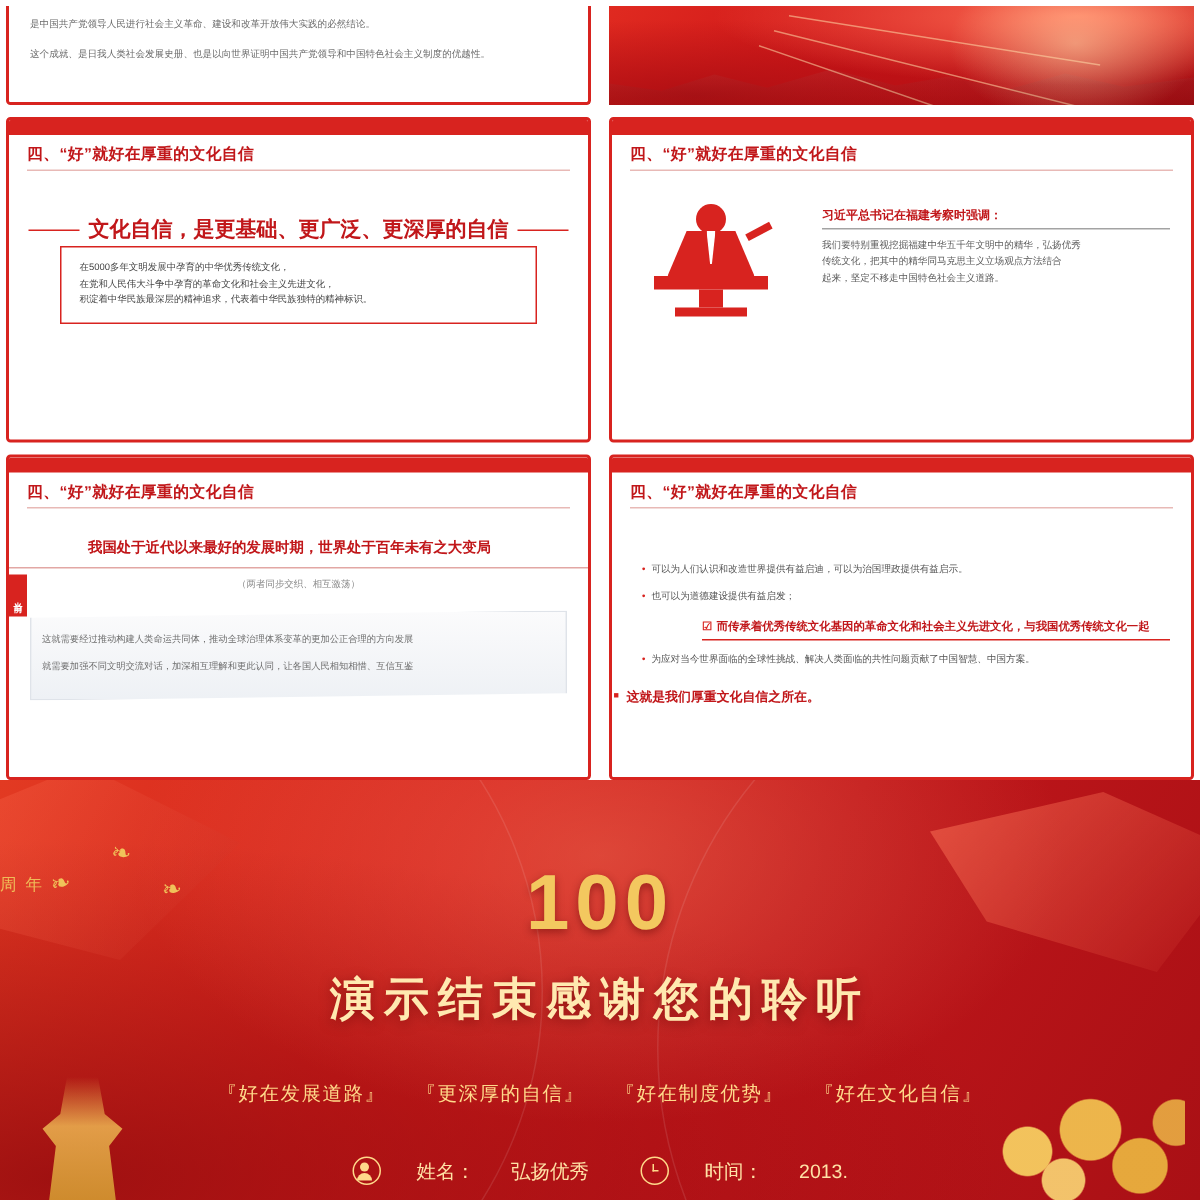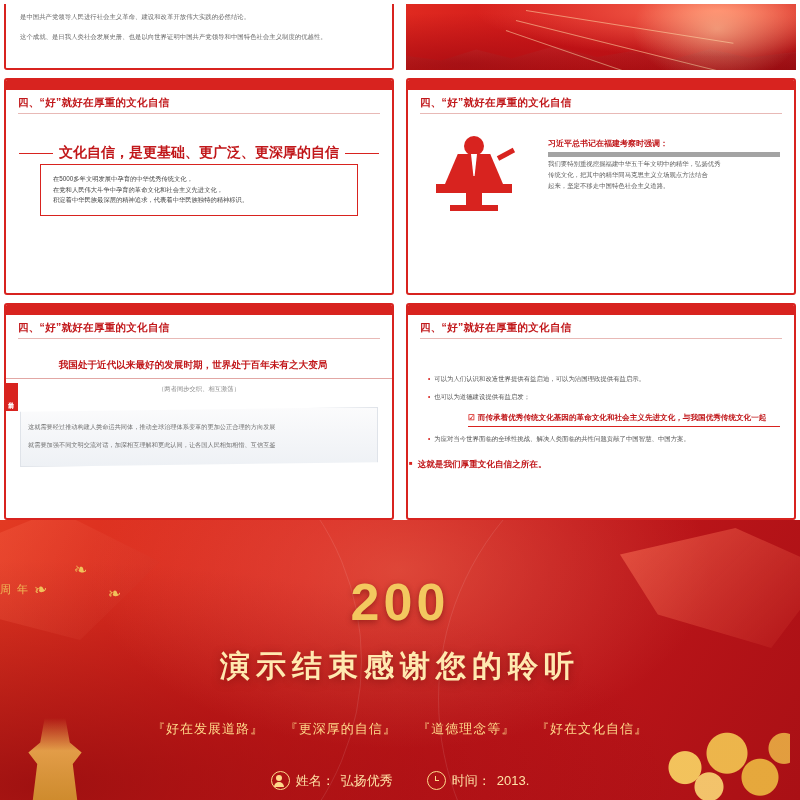--- a/index.html
+++ b/index.html
@@ -115,21 +115,21 @@
   .sp-base {
     position:absolute; left:14px; top:69px; width:48px; height:6px; background:#d8231f;
   }
   .sp-arm {
     position:absolute; left:62px; top:20px; width:18px; height:5px;
     background:#d8231f; transform:rotate(-28deg); transform-origin:left center;
   }
 
   .quote-head {
     position:absolute; font-size:8px; font-weight:bold; color:#c1171a;
-    border-bottom:5px solid #a3a3a3; padding-bottom:3px;
+    border-bottom:1px solid #a3a3a3; padding-bottom:3px;
   }
   .quote-body {
     position:absolute; font-size:6.4px; color:#5b5b5b; line-height:1.75;
   }
 
   
   .big-red {
     position:absolute; left:0; right:0; text-align:center;
     font-size:9.6px; font-weight:bold; color:#c1171a;
     border-bottom:1px solid #e2a7a4; padding-bottom:6px;
@@ -221,21 +221,21 @@
   .end-tags {
     position:absolute; left:0; right:0; top:200px; text-align:center;
     font-size:13px; color:#ffd98a; letter-spacing:1px;
   }
   .end-tags span { margin:0 8px; }
   .end-meta {
     position:absolute; left:0; right:0; bottom:10px;
     display:flex; justify-content:center; align-items:center; gap:34px;
     color:#ffe2a6; font-size:13px;
   }
-  .meta-item { display:flex; align-items:center; gap:6px; }
+  .meta-item { display:flex; align-items:center; gap:24px; }
   .meta-ic {
     width:17px; height:17px; border-radius:50%;
     border:1.4px solid #ffd98a; display:inline-block; position:relative;
   }
   .meta-ic.person::after {
     content:""; position:absolute; left:4.5px; top:3px; width:6px; height:6px;
     border-radius:50%; background:#ffd98a;
   }
   .meta-ic.person::before {
     content:""; position:absolute; left:2.6px; top:10px; width:10px; height:5px;
@@ -367,28 +367,28 @@
     <div class="swirl" style="left:-160px; top:-120px; width:520px; height:520px;"></div>
     <div class="swirl" style="right:-200px; bottom:-180px; width:560px; height:560px;"></div>
 
     <div class="doves">
       <div class="dove" style="left:4px;  top:26px; transform:rotate(-12deg);">❧</div>
       <div class="dove" style="left:44px; top:6px;  transform:rotate(8deg);">❧</div>
       <div class="dove" style="left:78px; top:30px; transform:rotate(-4deg);">❧</div>
     </div>
 
     <div class="num100-sub">周年</div>
-    <div class="num100">200</div>
+    <div class="num100">100</div>
 
     <div class="end-title">演示结束感谢您的聆听</div>
 
     <div class="end-tags">
       <span>『好在发展道路』</span>
       <span>『更深厚的自信』</span>
-      <span>『道德理念等』</span>
+      <span>『好在制度优势』</span>
       <span>『好在文化自信』</span>
     </div>
 
     <div class="column-art"></div>
     <div class="flower-art"></div>
 
     <div class="end-meta">
       <div class="meta-item">
         <span class="meta-ic person"></span>
         <span>姓名：</span>

